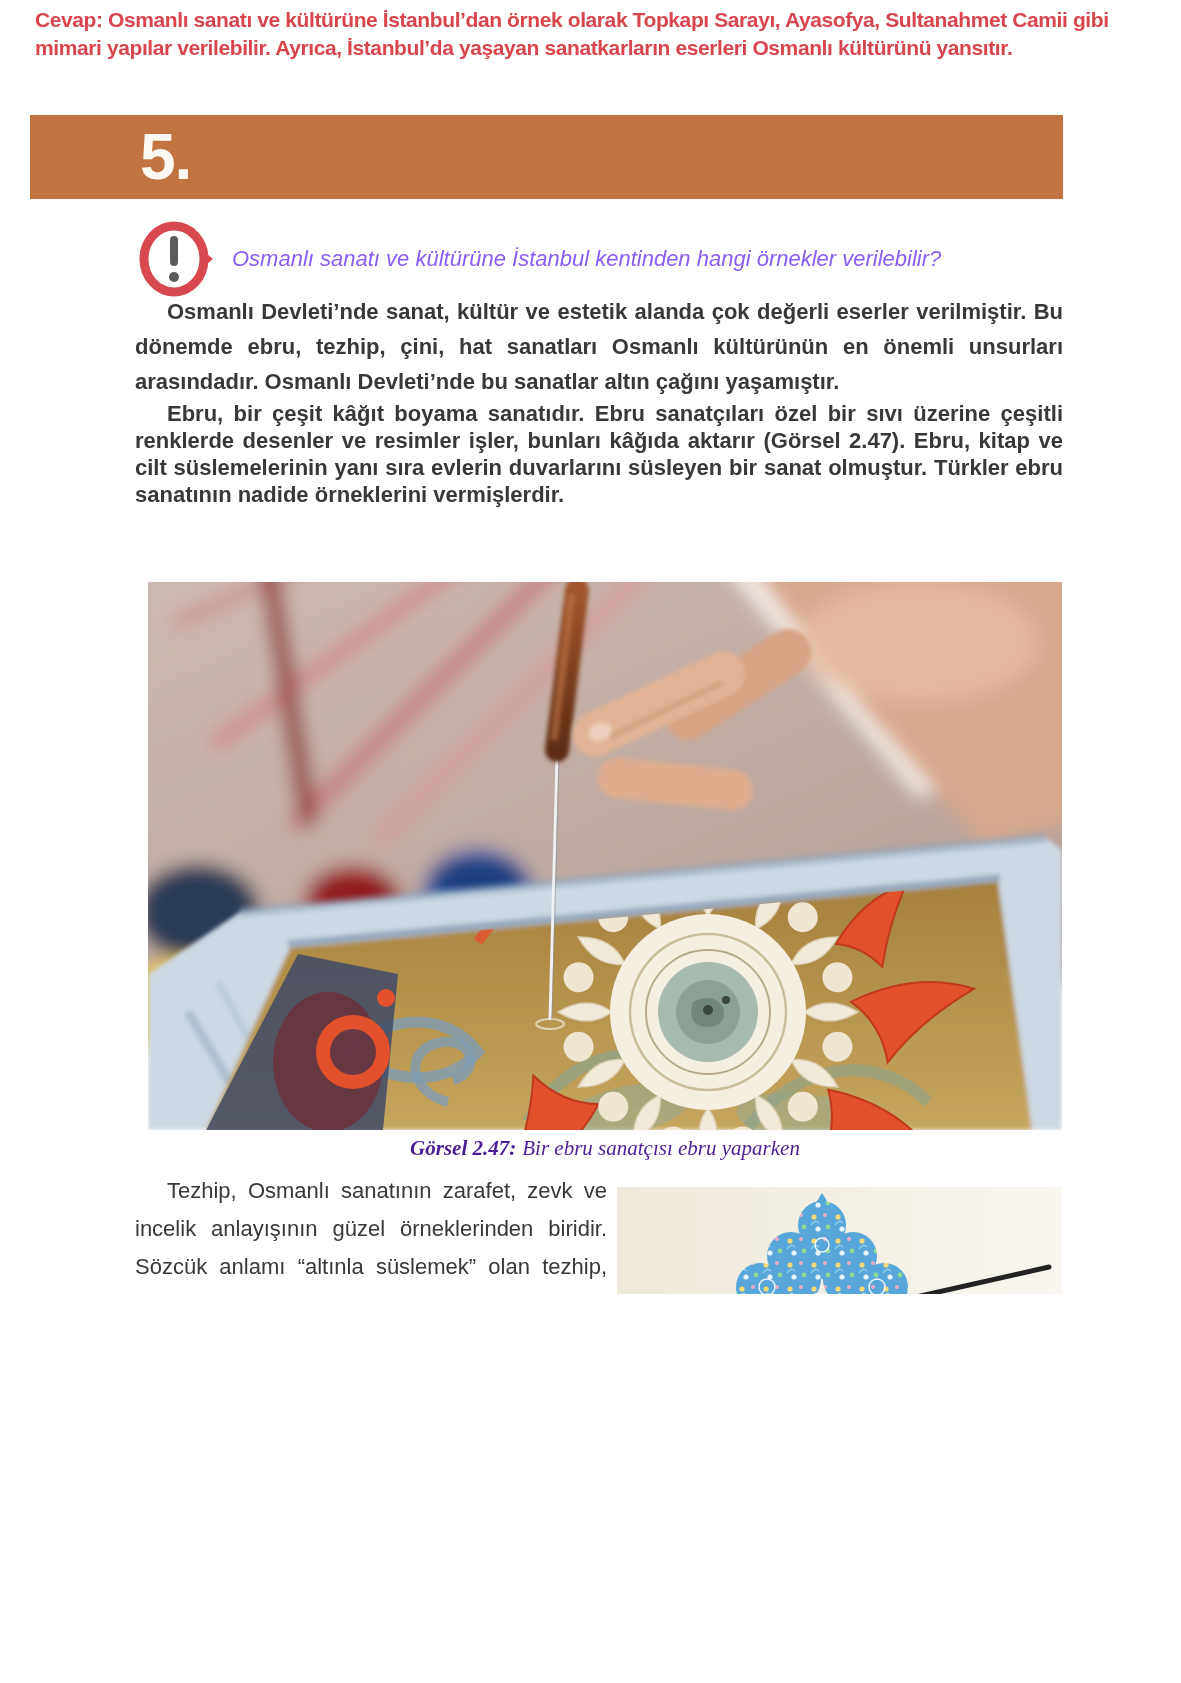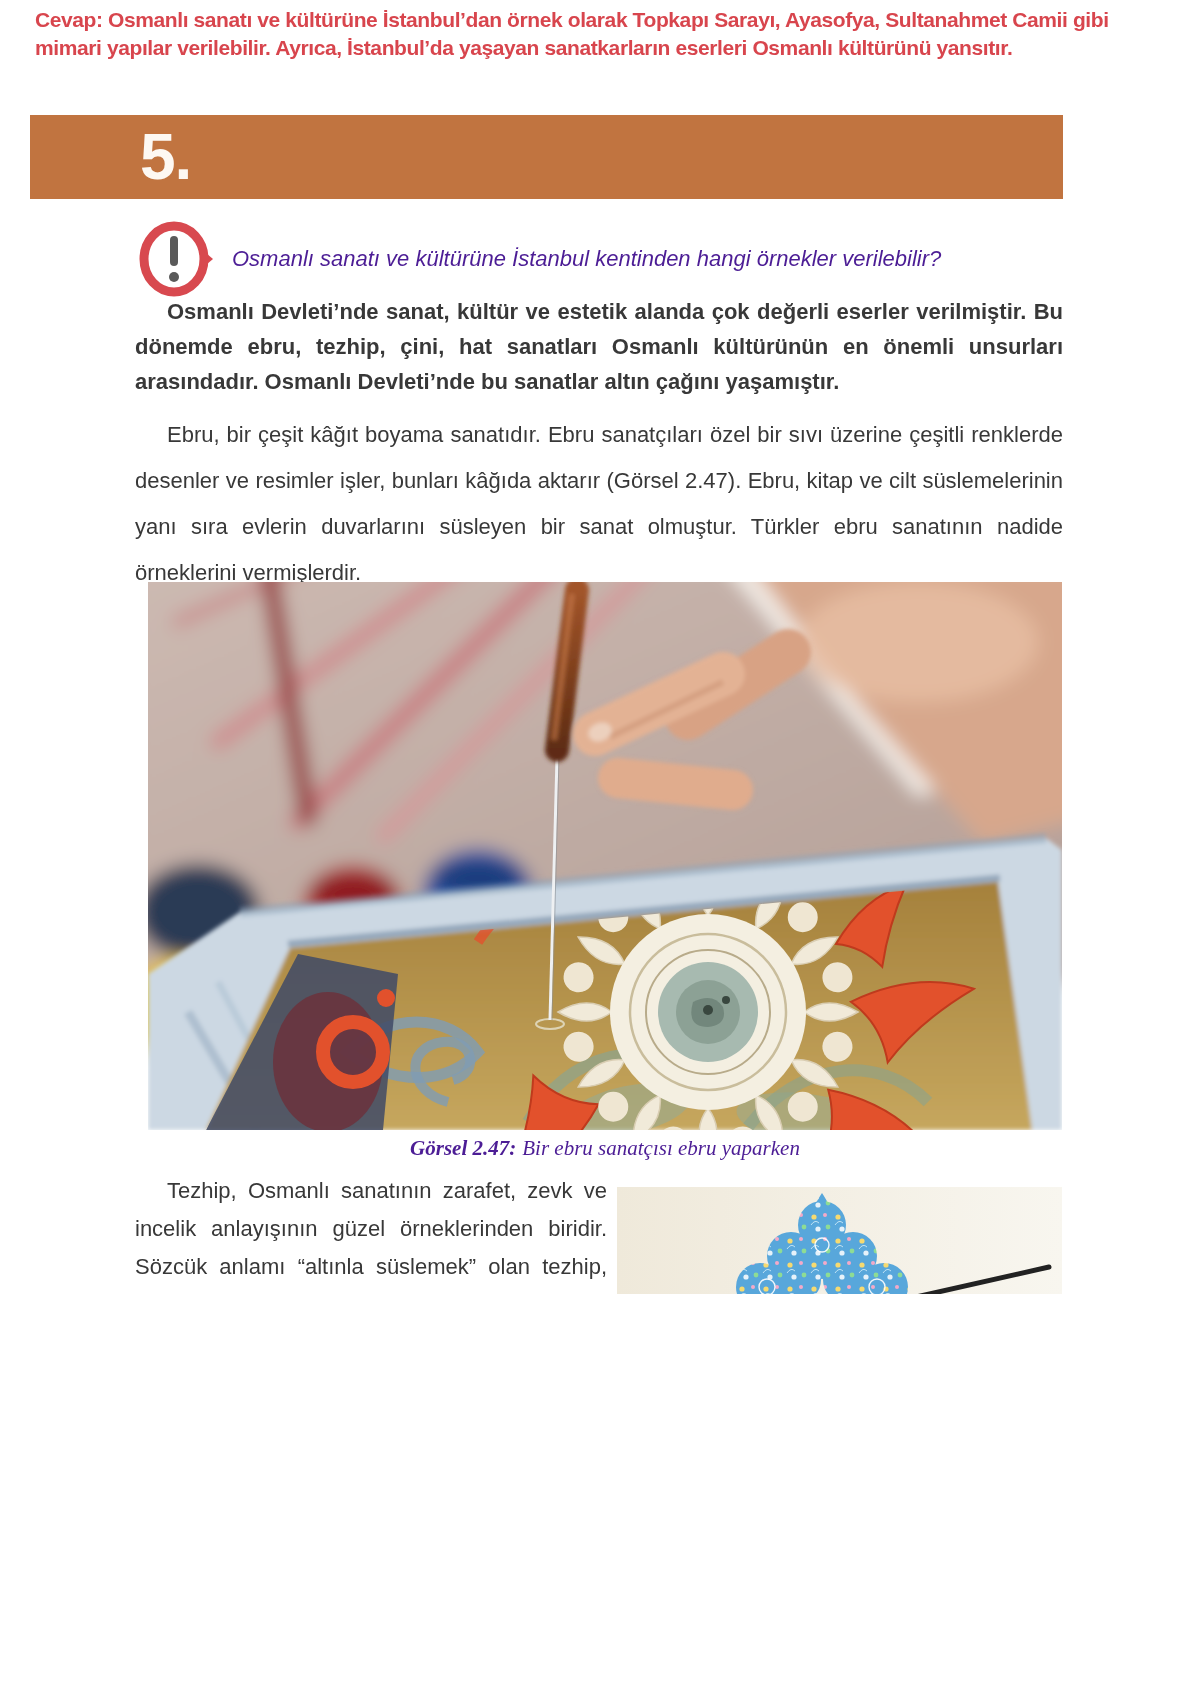--- a/index.html
+++ b/index.html
@@ -21,29 +21,29 @@
     margin-left:110px;color:#fdf8f2;font-weight:bold;font-size:64px;line-height:84px;letter-spacing:-1px;
   }
   .band-title{
     margin-left:22px;color:#fdf8f2;font-weight:bold;font-size:34px;letter-spacing:-0.5px;
     position:relative;top:-6px;
   }
   
   .qicon{position:absolute;left:138px;top:220px;width:76px;height:78px;}
   .qtext{
     position:absolute;left:232px;top:246px;width:760px;
-    font-style:italic;font-size:22px;color:#4c1d95;
+    font-style:italic;font-size:22px;color:#8b5cf6;
   }
   
   .para{
     position:absolute;text-align:justify;font-size:22px;color:#383838;
   }
   .para .indent{display:inline-block;width:32px;}
   #para1{left:135px;top:294px;width:928px;line-height:35px;font-weight:bold;}
-  #para2{left:135px;top:412px;width:928px;line-height:46px;}
+  #para2{left:135px;top:400px;width:928px;line-height:27px;font-weight:bold;}
   #para3{left:135px;top:1172px;width:472px;line-height:38px;}
   
   .figure-ebru{position:absolute;left:148px;top:582px;width:914px;height:548px;}
   .figure-tezhip{position:absolute;left:617px;top:1187px;width:445px;height:336px;}
   .figure-ebru svg,.figure-tezhip svg{display:block;}
   .caption{
     position:absolute;text-align:center;
     font-family:"Liberation Serif", serif;font-style:italic;font-size:21px;color:#4c1d95;
   }
   .caption .cap-label{font-weight:bold;}

